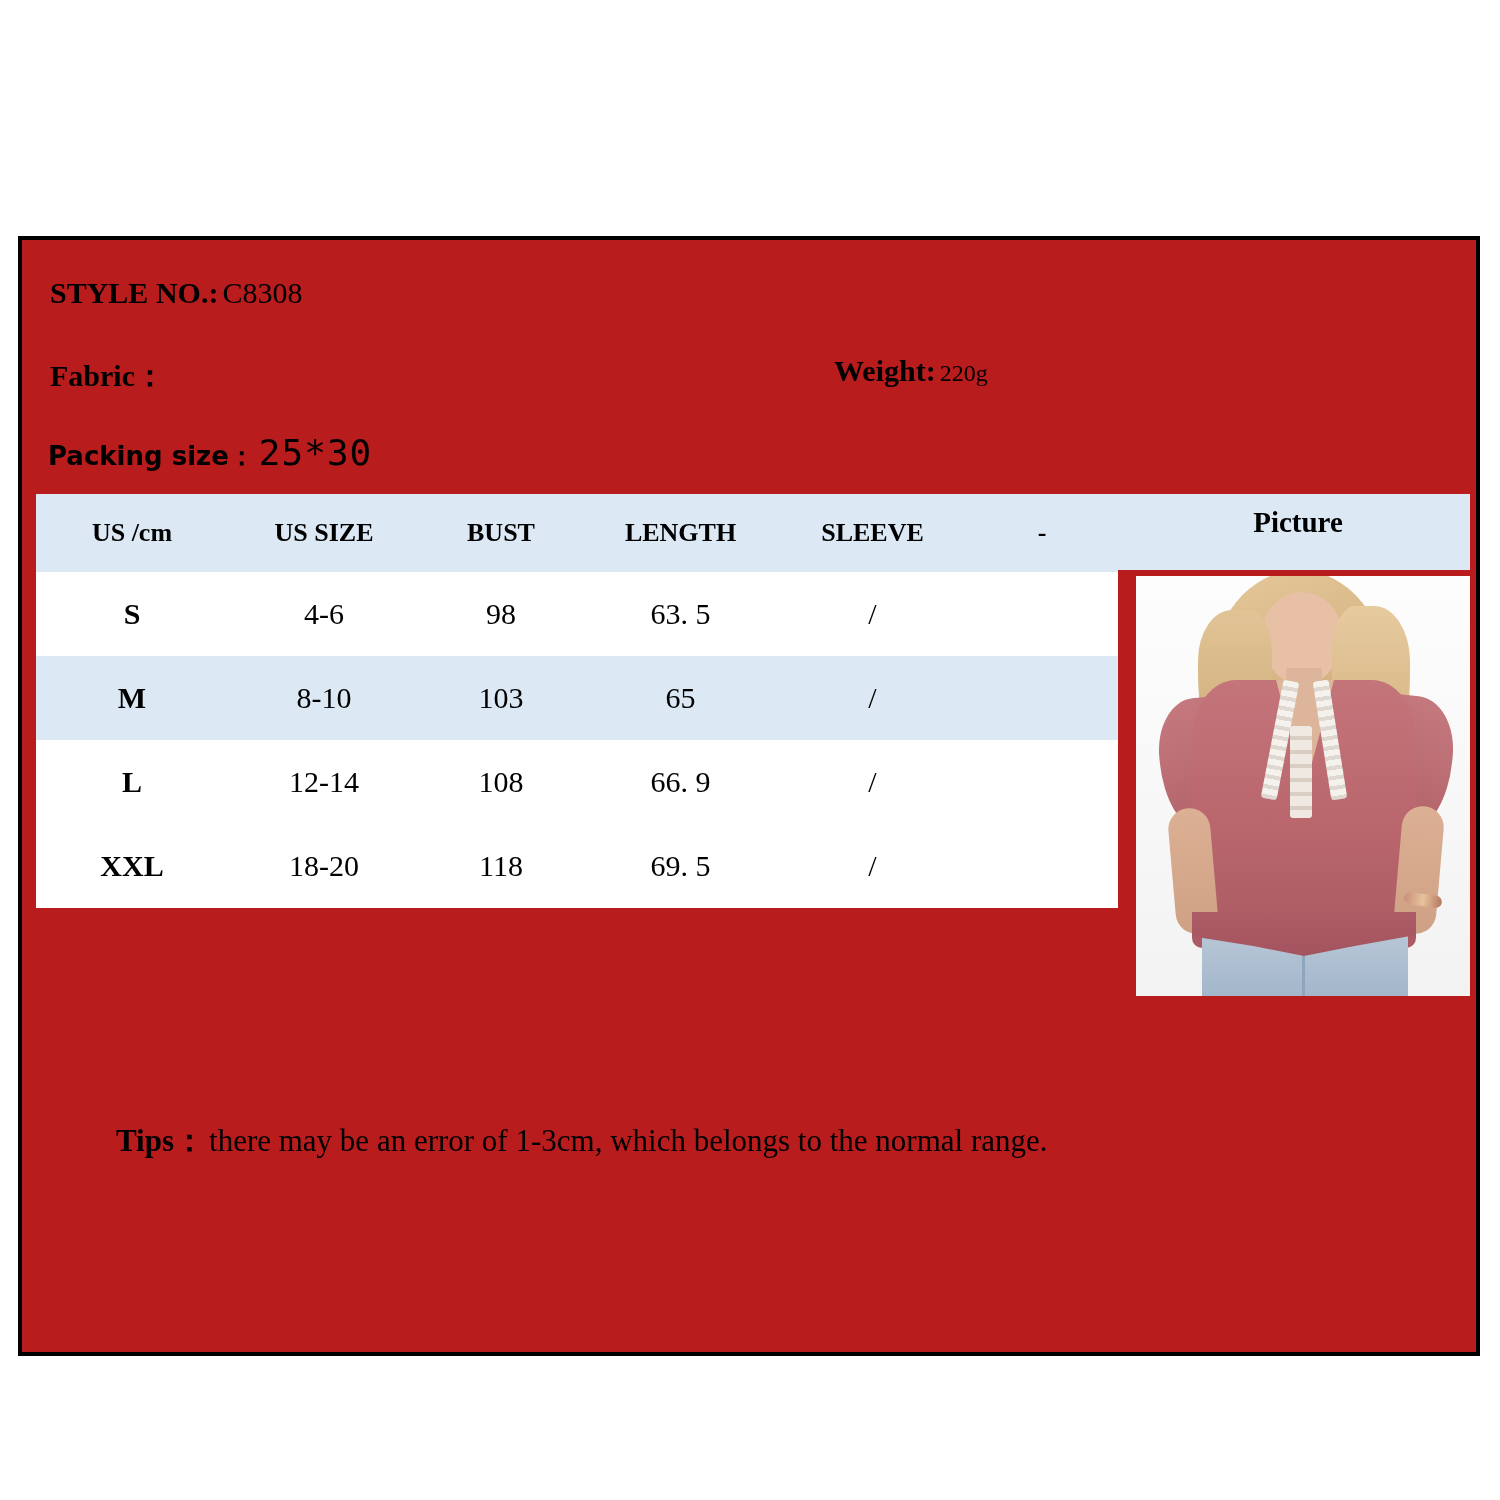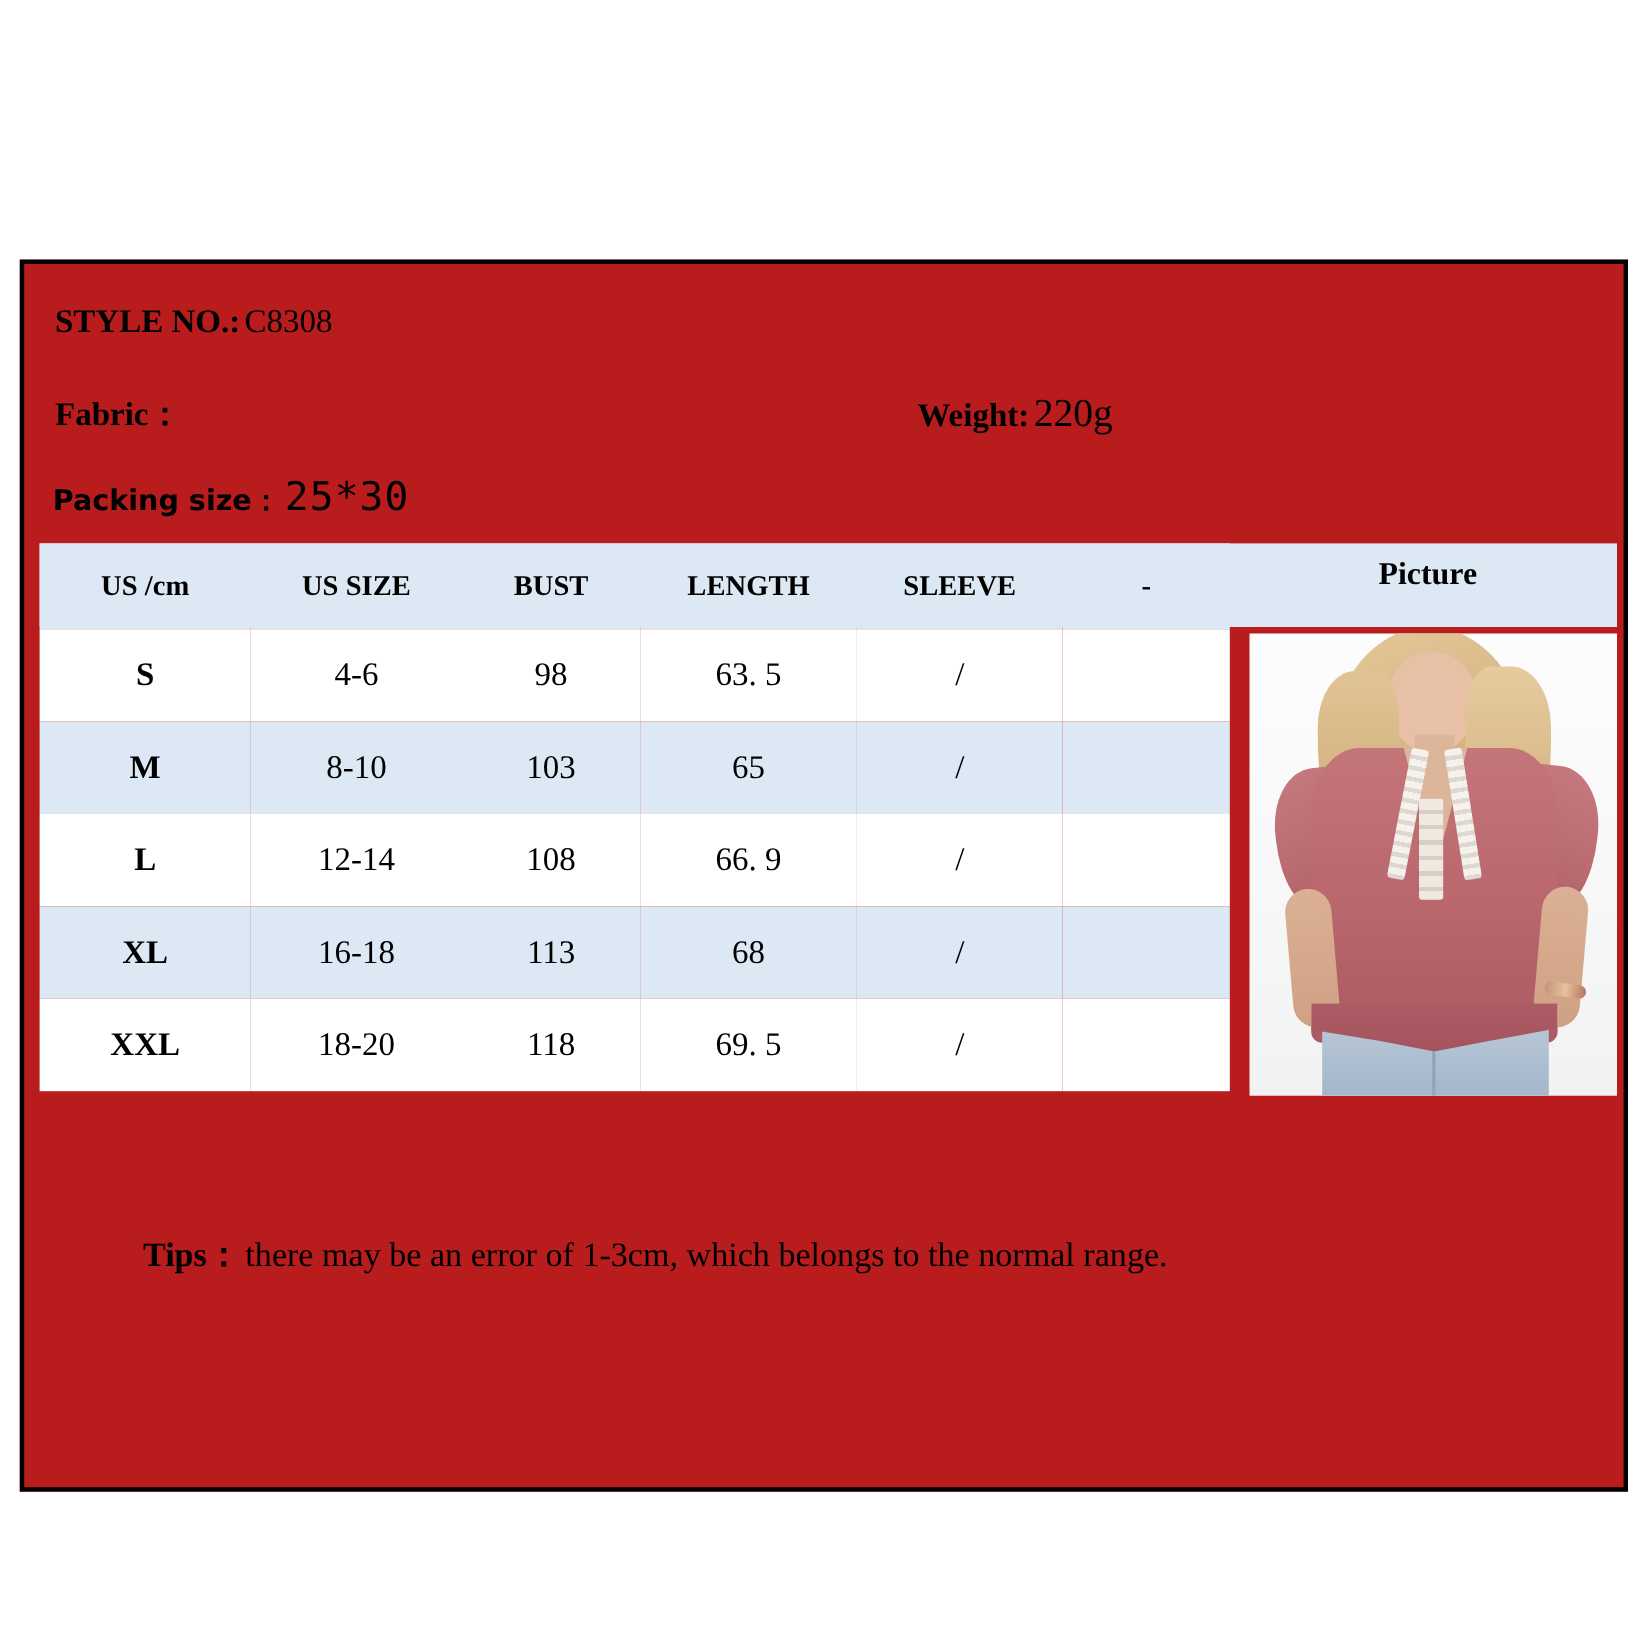--- a/index.html
+++ b/index.html
@@ -58,21 +58,21 @@
     top: 100px;
     white-space: nowrap;
   }
   .weight-line {
     position: absolute;
     left: 798px;
     top: 98px;
     white-space: nowrap;
   }
   .weight-val {
-    font-size: 36px;
+    font-size: 24px;
   }
   .packing-line {
     position: absolute;
     left: 12px;
     top: 176px;
     white-space: nowrap;
   }
   .packing-lbl {
     font-family: "DejaVu Sans", sans-serif;
     font-weight: bold;
@@ -339,21 +339,21 @@
     top: 336px;
     width: 224px;
     height: 44px;
     background: linear-gradient(180deg,#ad5c65 0%, #a4545e 100%);
     clip-path: polygon(0 0, 100% 0, 100% 52%, 72% 78%, 50% 100%, 28% 78%, 0 55%);
   }
 
   
   .tips {
     position: absolute;
-    left: 108px;
+    left: 94px;
     top: 880px;
     white-space: nowrap;
   }
   .tips-lbl {
     font-family: "Liberation Serif", serif;
     font-weight: bold;
     font-size: 31px;
     color: #000;
   }
   .tips-txt {
@@ -428,28 +428,20 @@
             <td></td>
           </tr>
           <tr class="plain">
             <td class="sizecol">L</td>
             <td>12-14</td>
             <td>108</td>
             <td>66. 9</td>
             <td>/</td>
             <td></td>
           </tr>
-          <tr class="band">
-            <td class="sizecol">XL</td>
-            <td>16-18</td>
-            <td>113</td>
-            <td>68</td>
-            <td>/</td>
-            <td></td>
-          </tr>
           <tr class="plain">
             <td class="sizecol">XXL</td>
             <td>18-20</td>
             <td>118</td>
             <td>69. 5</td>
             <td>/</td>
             <td></td>
           </tr>
         </tbody>
       </table>

